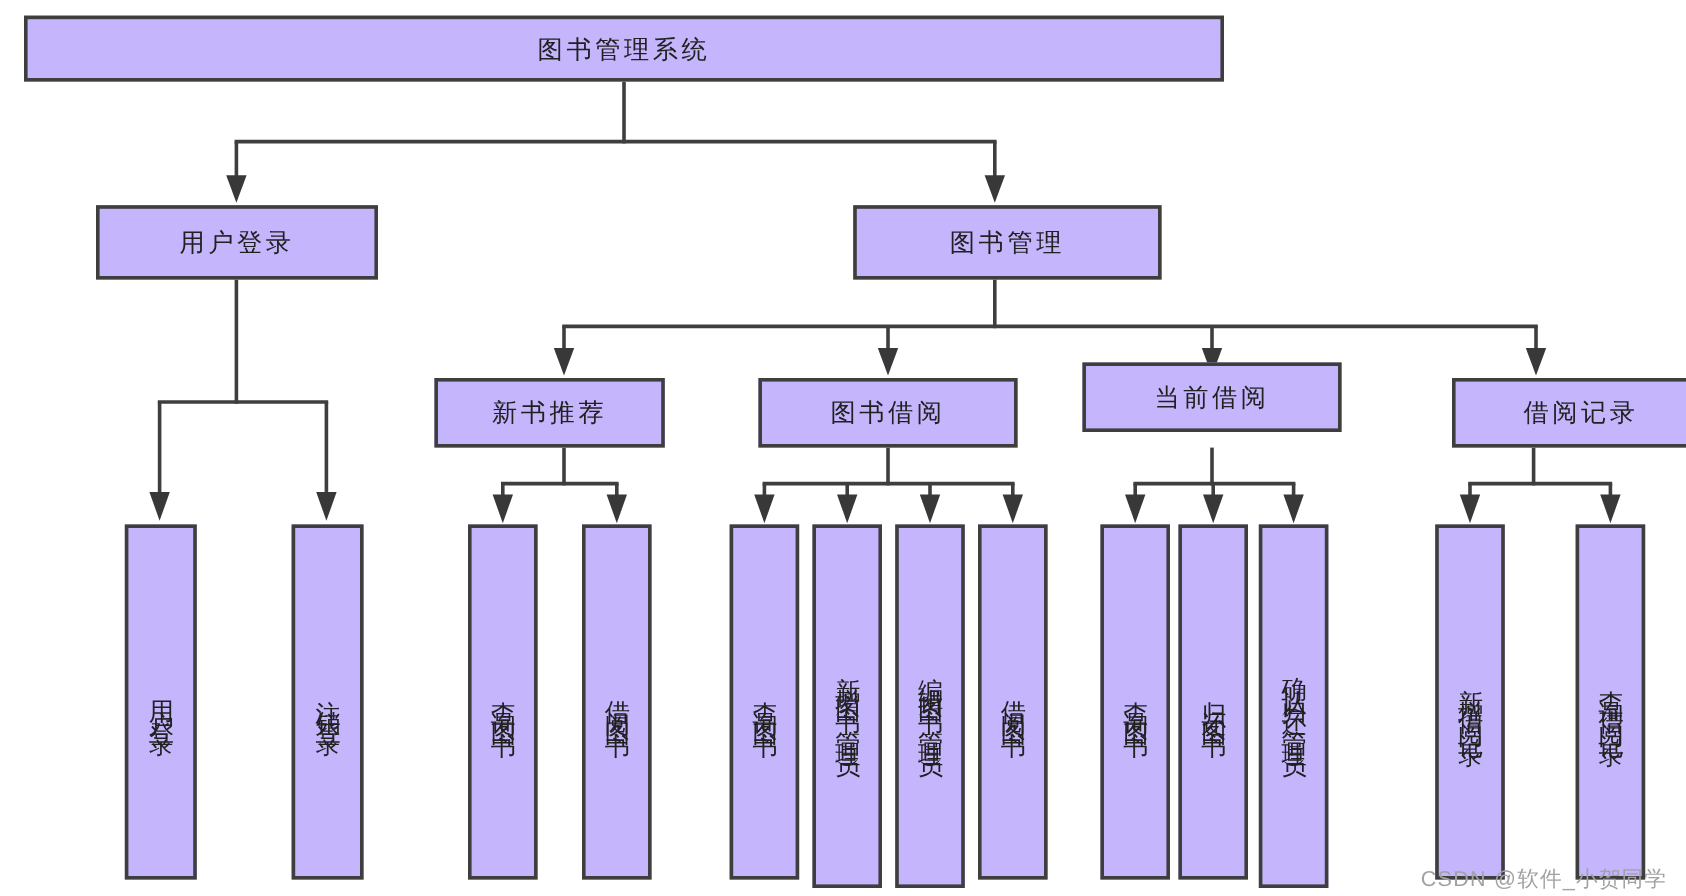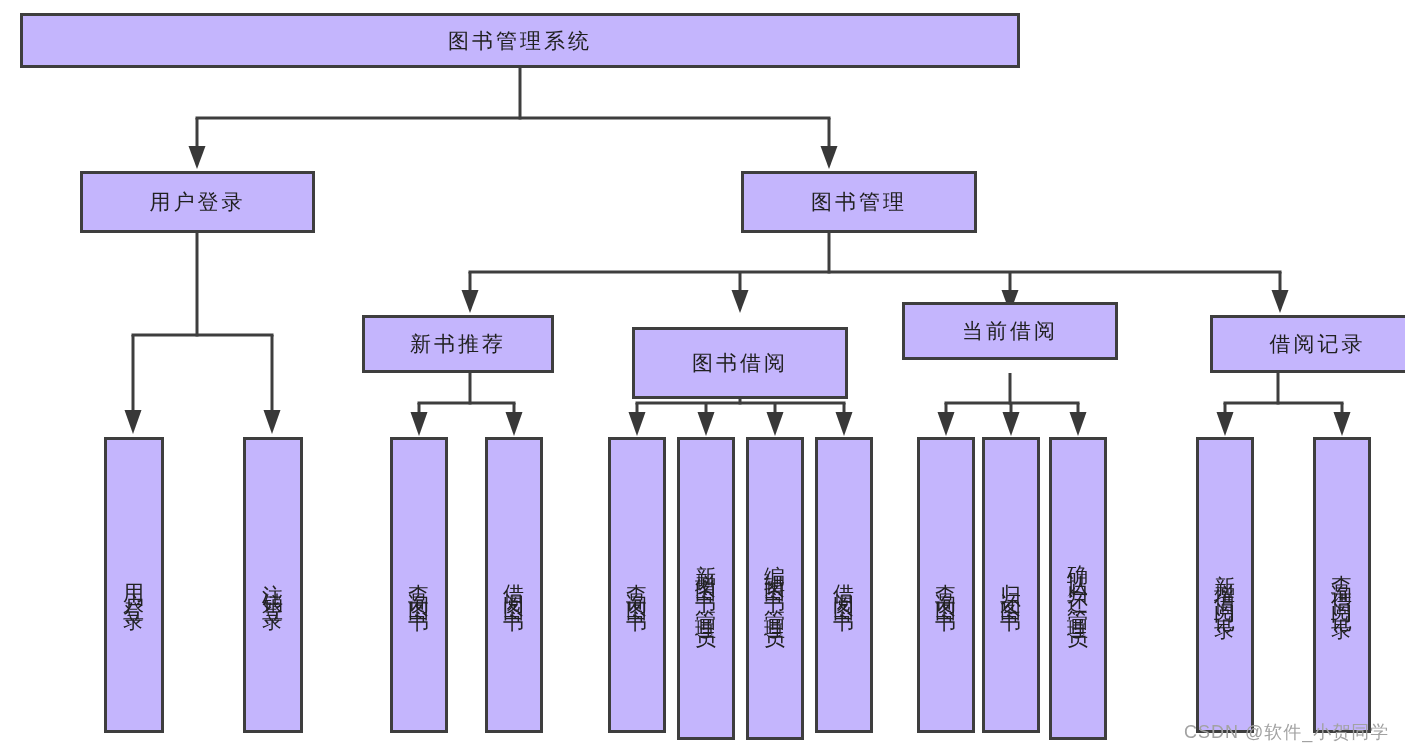--- a/index.html
+++ b/index.html
@@ -118,28 +118,28 @@
     <polygon points="1333.5,412 1350.5,412 1342,436"></polygon>
   </svg>
 
   <div class="node h" style="left:20px;top:13px;width:1000px;height:55px">
     <span>图书管理系统</span>
   </div>
 
   <div class="node h" style="left:80px;top:171px;width:235px;height:62px">
     <span>用户登录</span>
   </div>
-  <div class="node h" style="left:741px;top:171px;width:236px;height:62px">
+  <div class="node h" style="left:711px;top:171px;width:257px;height:62px">
     <span>图书管理</span>
   </div>
 
   <div class="node h" style="left:362px;top:315px;width:192px;height:58px">
     <span>新书推荐</span>
   </div>
-  <div class="node h" style="left:632px;top:327px;width:216px;height:72px">
+  <div class="node h" style="left:632px;top:315px;width:216px;height:58px">
     <span>图书借阅</span>
   </div>
   <div class="node h" style="left:902px;top:302px;width:216px;height:58px">
     <span>当前借阅</span>
   </div>
   <div class="node h" style="left:1210px;top:315px;width:215px;height:58px">
     <span>借阅记录</span>
   </div>
 
   <div class="node v" style="left:104px;top:437px;width:60px;height:296px">

